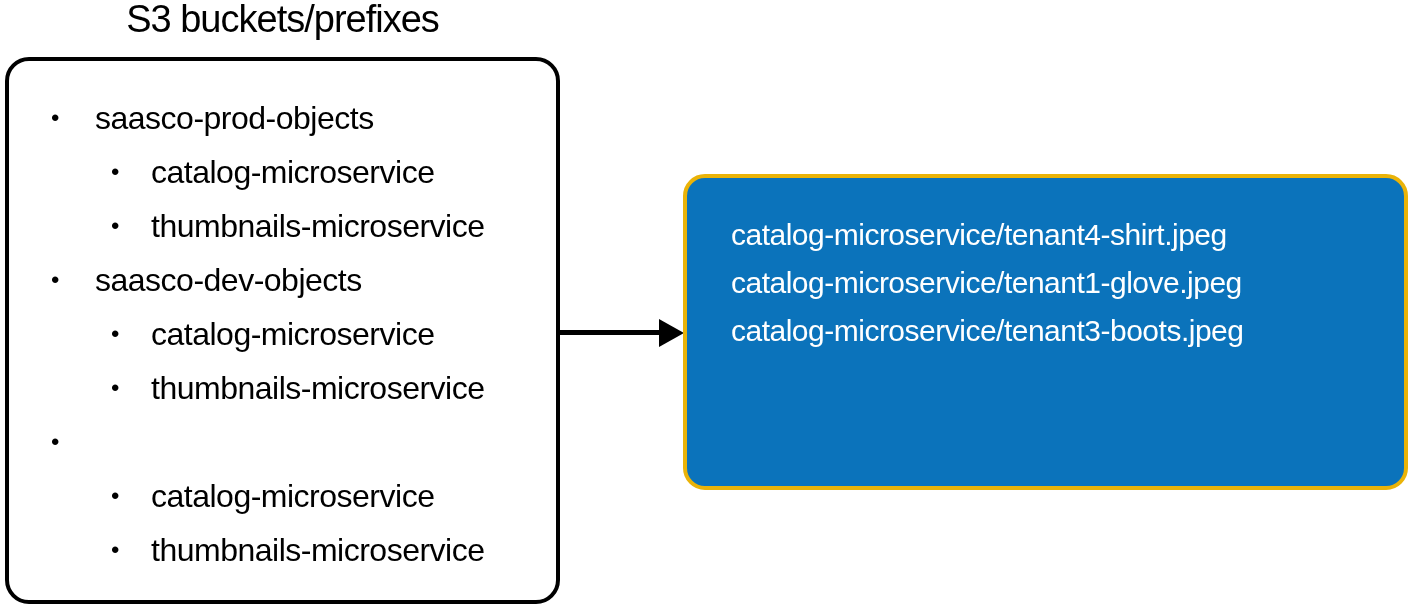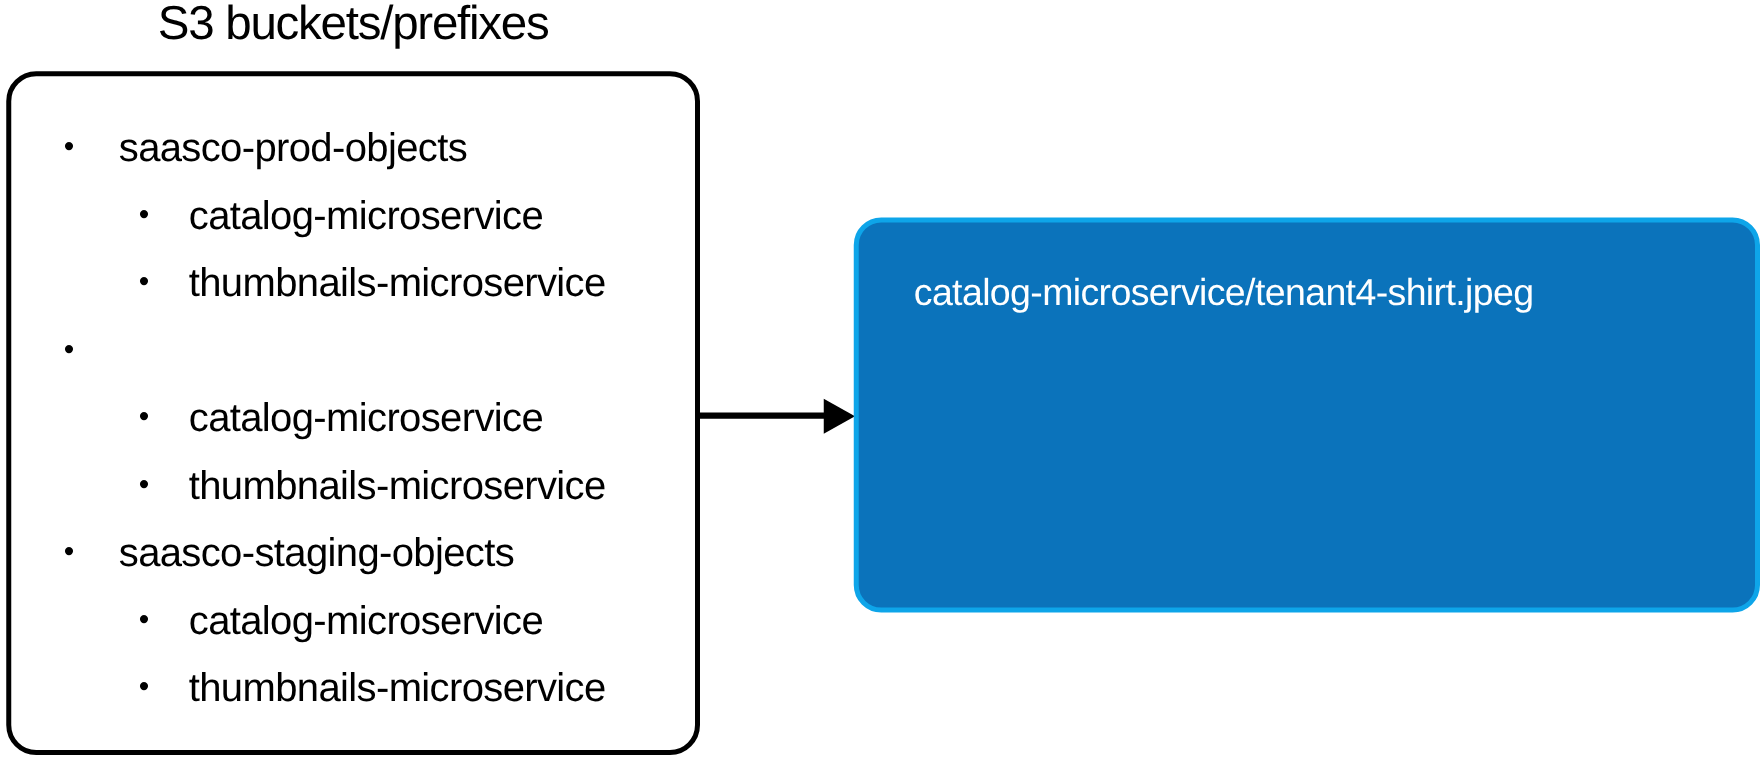--- a/index.html
+++ b/index.html
@@ -80,21 +80,21 @@
     border-bottom: 14px solid transparent;
     border-left: 25px solid #000000;
   }
   .blue-box {
     position: absolute;
     left: 683px;
     top: 174px;
     width: 725px;
     height: 316px;
     box-sizing: border-box;
-    border: 4px solid #0ea5e9;
+    border: 4px solid #eab308;
     border-radius: 22px;
     padding: 33px 16px 0 44px;
     font-size: 30px;
     letter-spacing: -0.5px;
     line-height: 48px;
   }
   .objline {
     white-space: nowrap;
   }
 </style>
@@ -121,40 +121,40 @@
             <div class="row l2">
               <span class="bullet">•</span>
               <span class="txt">thumbnails-microservice</span>
             </div>
           </li>
         </ul>
       </li>
       <li>
         <div class="row l1">
           <span class="bullet">•</span>
+          <span class="txt">saasco-dev-objects</span>
         </div>
         <ul class="sublist">
           <li>
             <div class="row l2">
               <span class="bullet">•</span>
               <span class="txt">catalog-microservice</span>
             </div>
           </li>
           <li>
             <div class="row l2">
               <span class="bullet">•</span>
               <span class="txt">thumbnails-microservice</span>
             </div>
           </li>
         </ul>
       </li>
       <li>
         <div class="row l1">
           <span class="bullet">•</span>
-          <span class="txt">saasco-staging-objects</span>
         </div>
         <ul class="sublist">
           <li>
             <div class="row l2">
               <span class="bullet">•</span>
               <span class="txt">catalog-microservice</span>
             </div>
           </li>
           <li>
             <div class="row l2">
@@ -165,13 +165,15 @@
         </ul>
       </li>
     </ul>
 </div>
 
 <div class="arrow-line"></div>
 <div class="arrow-head"></div>
 
 <div class="blue-box" style="background: rgb(11, 115, 187); color: rgb(255, 255, 255);">
     <div class="objline">catalog-microservice/tenant4-shirt.jpeg</div>
+    <div class="objline">catalog-microservice/tenant1-glove.jpeg</div>
+    <div class="objline">catalog-microservice/tenant3-boots.jpeg</div>
   </div>
 
 </body></html>

